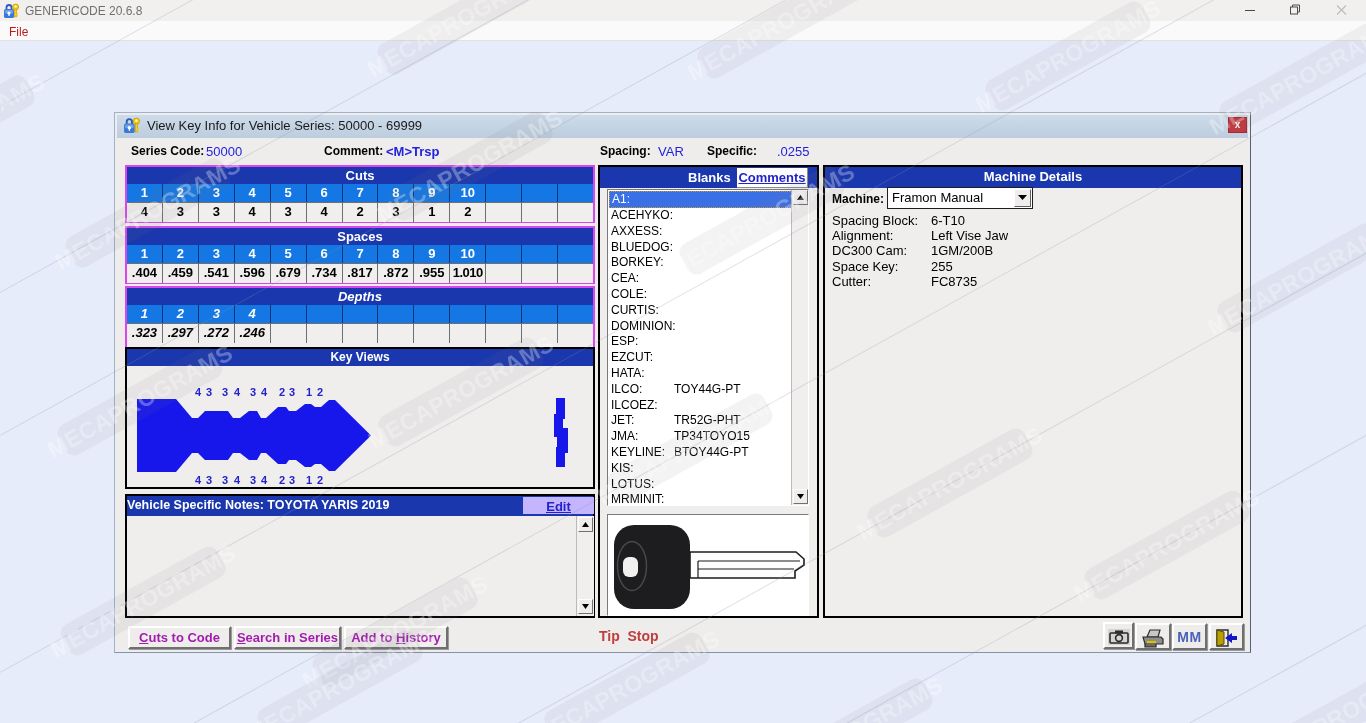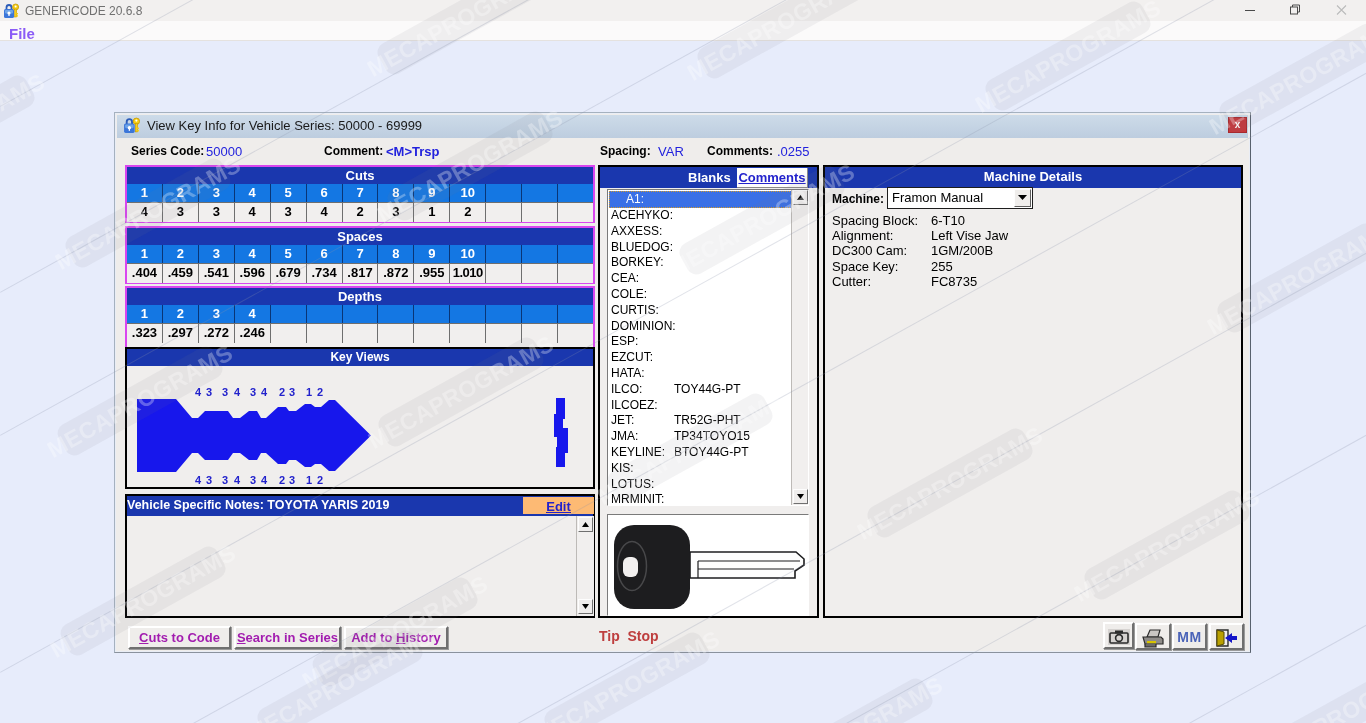--- a/index.html
+++ b/index.html
@@ -3,21 +3,21 @@
 <meta charset="utf-8">
 <style>
 html,body{margin:0;padding:0;}
 body{width:1366px;height:723px;overflow:hidden;position:relative;
   font-family:"Liberation Sans",sans-serif;background:#E7ECFB;}
 .abs{position:absolute;}
 
 #titlebar{left:0;top:0;width:1366px;height:21px;background:#F2F0EF;}
 #apptitle{left:25px;top:4px;font-size:12px;color:#707070;}
 #menubar{left:0;top:21px;width:1366px;height:19px;background:#FBFAFA;border-bottom:1px solid #E5E2DF;}
-#menufile{left:9px;top:25px;font-size:15px;color:#8b5cf6;font-weight:bold;}
+#menufile{left:9px;top:25px;font-size:12px;color:#b91c1c;}
 
 #dlg{left:114px;top:112px;width:1135px;height:539px;background:#EFEDEB;
   border:1px solid;border-color:#A5B1BF #58616D #8A929D #A5B1BF;box-shadow:0 0 0 1px #E9EDF5 inset;}
 #dlgtitle{left:2px;top:2px;width:1131px;height:23px;background:linear-gradient(#CDDBE9,#BDCDDF);}
 #dlgtitletext{left:32px;top:5px;font-size:13px;color:#1A1A1A;}
 #dlgx{left:1113px;top:4px;width:19px;height:16px;background:#C5383C;border:1px solid #A8292E;
   box-sizing:border-box;color:#fff;font-weight:bold;font-size:10px;text-align:center;line-height:14px;}
 
 .bl{font-weight:bold;font-size:12px;color:#000;}
 .bv{font-size:13px;color:#2222DD;}
@@ -96,21 +96,21 @@
     <rect x="13.4" y="12.2" width="1.6" height="1.4" fill="#F7CE17"></rect>
   </svg>
   <div class="abs" id="dlgtitletext">View Key Info for Vehicle Series: 50000 - 69999</div>
   <div class="abs" id="dlgx">x</div>
   <div class="abs bl" style="left:16px;top:31px;">Series Code:</div>
   <div class="abs bv" style="left:91px;top:31px;">50000</div>
   <div class="abs bl" style="left:209px;top:31px;">Comment:</div>
   <div class="abs bv" style="left:271px;top:31px;font-weight:bold;">&lt;M&gt;Trsp</div>
   <div class="abs bl" style="left:485px;top:31px;">Spacing:</div>
   <div class="abs bv" style="left:543px;top:31px;">VAR</div>
-  <div class="abs bl" style="left:592px;top:31px;">Comments:</div>
+  <div class="abs bl" style="left:592px;top:31px;">Specific:</div>
   <div class="abs bv" style="left:662px;top:31px;">.0255</div>
   <div class="abs tbl" style="left:10px;top:52px;height:58px;">
     <div class="thead">Cuts</div>
     <div class="trow">
         <div class="c">1</div>
         <div class="c">2</div>
         <div class="c">3</div>
         <div class="c">4</div>
         <div class="c">5</div>
         <div class="c">6</div>
@@ -164,21 +164,21 @@
         <div class="c">.734</div>
         <div class="c">.817</div>
         <div class="c">.872</div>
         <div class="c">.955</div>
         <div class="c" style="letter-spacing:-0.5px;">1.010</div>
         <div class="c"></div>
         <div class="c"></div>
         <div class="c"></div>
       </div>
   </div>
-  <div class="abs tbl" style="left:10px;top:173px;height:76px;">
+  <div class="abs tbl" style="left:10px;top:173px;height:76px;font-style:italic;">
     <div class="thead">Depths</div>
     <div class="trow">
         <div class="c">1</div>
         <div class="c">2</div>
         <div class="c">3</div>
         <div class="c">4</div>
         <div class="c"></div>
         <div class="c"></div>
         <div class="c"></div>
         <div class="c"></div>
@@ -238,21 +238,21 @@
         L295 459 L288 459 L285 463 L277 463 L265 452 L260 452
         L256 459 L248 459 L239 452 L232 452 L227 459 L204 459
         L197 452 L191 452 L175 471 L136 471 Z"></path>
       <path fill="#1717EC" d="M555 397 L564 397 L564 418 L562 418 L562 427 L567 427
         L567 452 L564 452 L564 466 L555 466 L555 446 L556 446 L556 436 L553 436
         L553 413 L555 413 Z"></path>
     </svg>
   </div>
   <div class="abs panel" style="left:10px;top:381px;width:470px;height:124px;">
     <div style="height:20px;background:#1A37AE;color:#fff;font-weight:bold;font-size:12.5px;line-height:19px;padding-left:0;">Vehicle Specific Notes: TOYOTA YARIS 2019</div>
-    <div class="abs" style="left:396px;top:1px;width:71px;height:17px;background:#fdba74;text-align:center;text-decoration:underline;">
+    <div class="abs" style="left:396px;top:1px;width:71px;height:17px;background:#c4b5fd;text-align:center;text-decoration:underline;">
       <span style="color:#2222CC;font-weight:bold;font-size:13px;text-decoration:underline;line-height:16px;">Edit</span>
     </div>
     <div class="abs" style="left:449px;top:20px;width:17px;height:100px;background:#F1EFEE;border-left:1px solid #BDBAB7;">
       <div class="sbtn" style="left:1px;top:1px;">
           <svg width="7" height="5">
             <path d="M3.5 0 L7 5 L0 5 Z" fill="#000"></path>
           </svg>
         </div>
       <div class="sbtn" style="left:1px;top:83px;">
           <svg width="7" height="5">
@@ -262,21 +262,21 @@
     </div>
   </div>
   <div class="abs panel" style="left:483px;top:52px;width:221px;height:453px;">
     <div style="height:21px;background:#1A37AE;"></div>
     <div class="abs" style="left:88px;top:3px;color:#fff;font-weight:bold;font-size:13px;">Blanks</div>
     <div class="abs" style="left:137px;top:1px;width:70px;height:19px;background:#FDFDFD;border:1px solid #8a8a8a;border-top:none;border-left:none;text-align:center;">
       <span style="color:#2222CC;font-weight:bold;font-size:13px;text-decoration:underline;line-height:18px;">Comments</span>
     </div>
     <div class="abs" style="left:7px;top:22px;width:202px;height:317px;background:#fff;border:1px solid;border-color:#7a7a7a #fff #fff #7a7a7a;box-sizing:border-box;overflow:hidden;font-size:12px;color:#000;">
       <div style="position:relative;margin:1px 0 0 0;">
-        <div style="height:15px;background:#3A70E6;color:#fff;border:1px dotted #D49A2A;margin:0 16px 0 1px;padding-left:16px;line-height:14px;">A1:</div>
+        <div style="height:15px;background:#3A70E6;color:#fff;border:1px dotted #D49A2A;margin:0 16px 0 1px;padding-left:2px;line-height:14px;">A1:</div>
         <div class="lr">ACEHYKO:</div>
           <div class="lr">AXXESS:</div>
           <div class="lr">BLUEDOG:</div>
         <div class="lr">BORKEY:</div>
           <div class="lr">CEA:</div>
           <div class="lr">COLE:</div>
         <div class="lr">CURTIS:</div>
           <div class="lr">DOMINION:</div>
           <div class="lr">ESP:</div>
         <div class="lr">EZCUT:</div>

